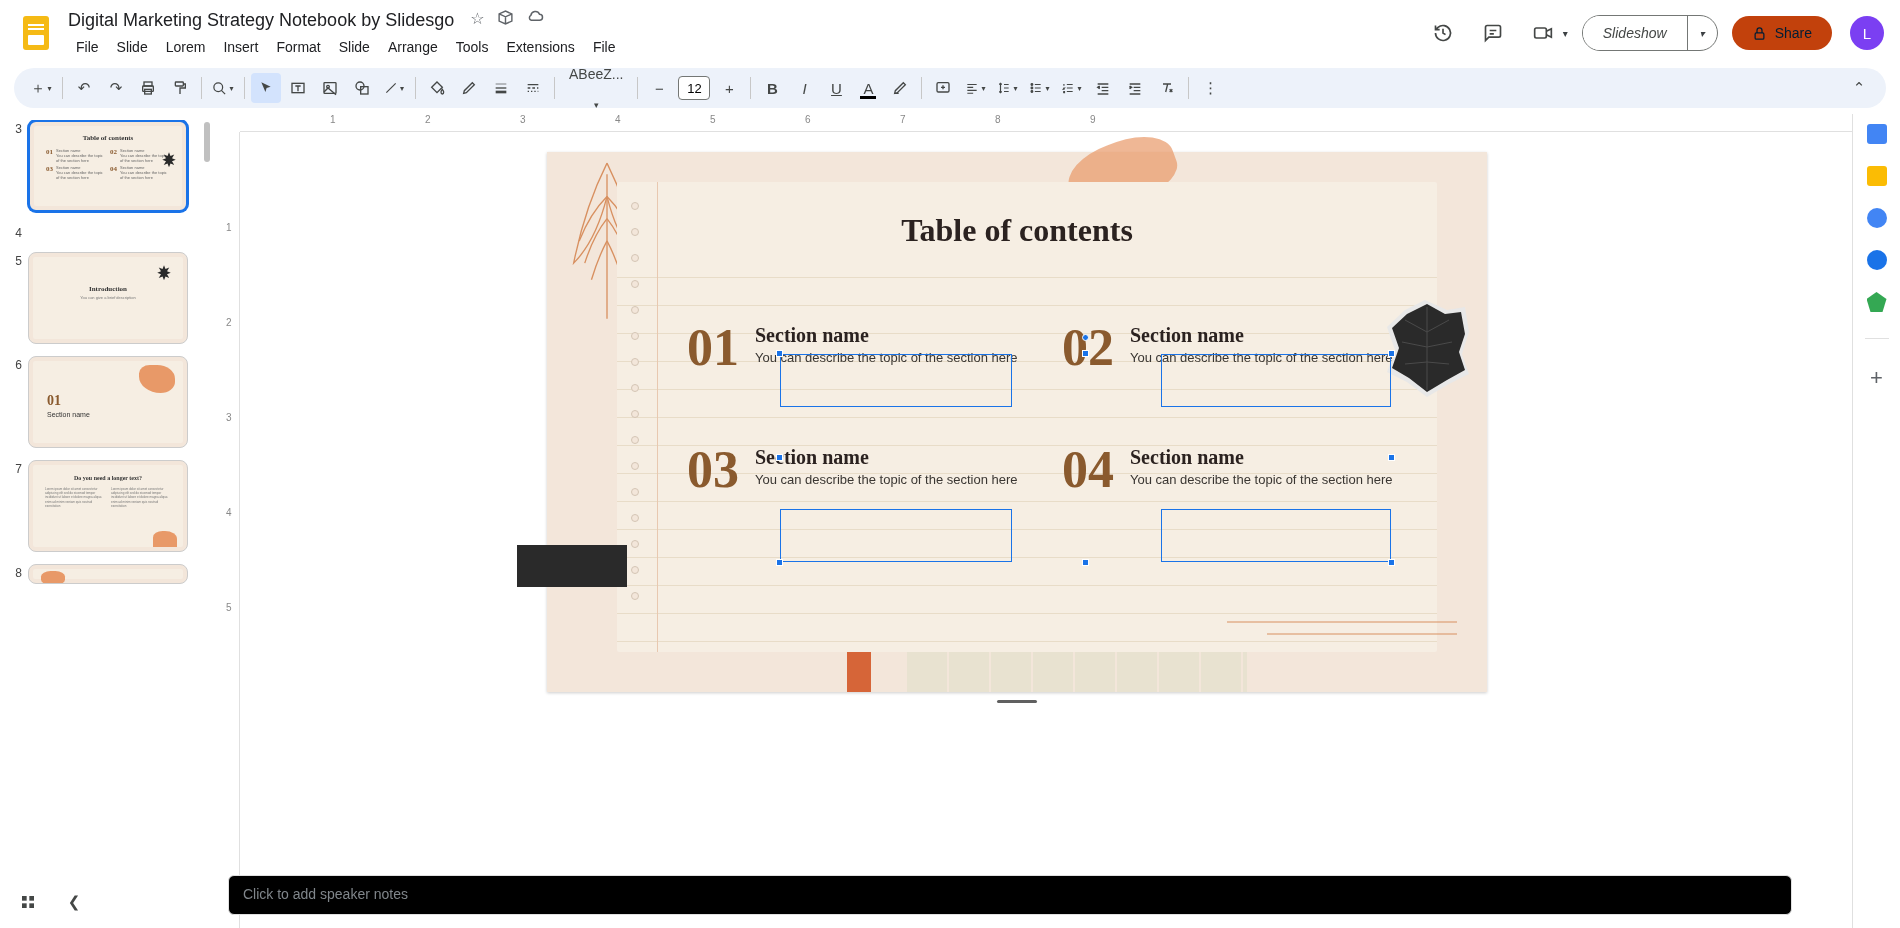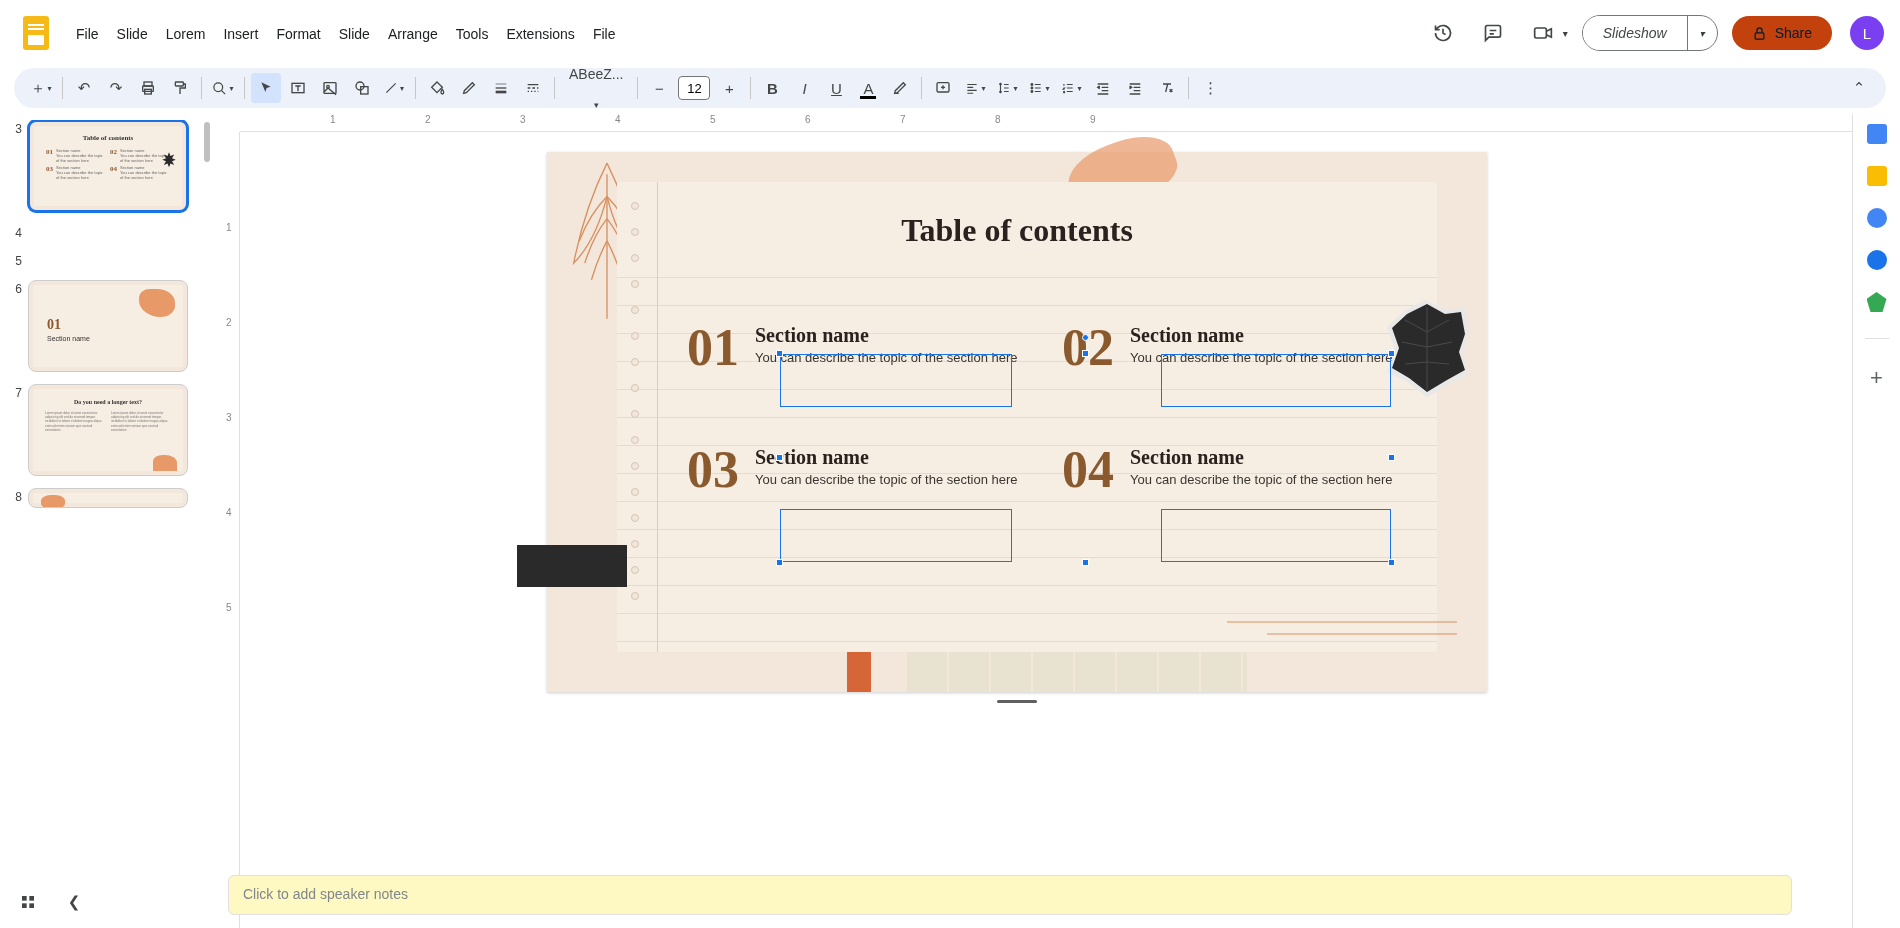--- a/index.html
+++ b/index.html
@@ -90,21 +90,21 @@
 .sel-handle.br { bottom: -4px; right: -4px; }
 .sel-rotate { position: absolute; top: -20px; left: 50%; margin-left: -4px; width: 7px; height: 7px; background: #1a73e8; border-radius: 50%; border: 1px solid #fff; }
 
 
 .leaf-dark { position: absolute; top: 140px; right: 10px; width: 100px; height: 110px; }
 .leaf-outline { position: absolute; top: 0; left: 0; width: 120px; height: 200px; }
 .brush-orange { position: absolute; top: -10px; left: 520px; width: 110px; height: 60px; background: #e89968; border-radius: 50% 50% 40% 60%; transform: rotate(-20deg); opacity: 0.7; }
 .tape-black { position: absolute; bottom: 105px; left: -30px; width: 110px; height: 42px; background: #2a2a2a; }
 .orange-strip { position: absolute; bottom: 0; left: 300px; width: 24px; height: 50px; background: #d66538; }
 .grid-deco { position: absolute; bottom: 0; left: 360px; width: 340px; height: 42px; background: repeating-linear-gradient(to right, #e8e2d0 0, #e8e2d0 40px, #f3e6da 40px, #f3e6da 42px); }
-.notes-area { margin: 0 14px 10px 228px; height: 40px; background: #fef9c3; border: 1px solid #e0e0e0; border-radius: 6px; padding: 10px 14px; font-size: 14px; color: #80868b; cursor: text; position: relative; margin-right: 60px; }
+.notes-area { margin: 0 14px 10px 228px; height: 40px; background: #000000; border: 1px solid #e0e0e0; border-radius: 6px; padding: 10px 14px; font-size: 14px; color: #80868b; cursor: text; position: relative; margin-right: 60px; }
 
 
 .bottom-left { position: absolute; bottom: 12px; left: 14px; display: flex; gap: 18px; color: #444746; }
 .grid-icon, .chev-left { width: 28px; height: 28px; display: flex; align-items: center; justify-content: center; cursor: pointer; font-size: 15px; }
 .chev-right { position: absolute; bottom: 20px; right: 52px; width: 28px; height: 28px; display: flex; align-items: center; justify-content: center; cursor: pointer; font-size: 14px; color: #444746; }
 
 
 .right-sidebar { width: 48px; display: flex; flex-direction: column; align-items: center; padding-top: 10px; gap: 22px; border-left: 1px solid #e0e0e0; }
 .rsb-icon { width: 20px; height: 20px; border-radius: 3px; cursor: pointer; }
 .rsb-cal { background: #4285f4; }
@@ -122,20 +122,36 @@
 .thumb-toc-txt { font-size: 4px; color: #666; }
 </style>
 </head>
 <body>
 
 <div class="header">
   <div class="logo">
       <div class="logo-icon"></div>
     </div>
   <div class="title-area">
+    <div class="title-row">
+      <div class="doc-title">Digital Marketing Strategy Notebook by Slidesgo</div>
+      <div class="title-icons">
+        <span>☆</span>
+        <span>
+          <svg width="17" height="17" viewBox="0 0 24 24" fill="none" stroke="#5f6368" stroke-width="2">
+              <path d="M3 7l9-4 9 4v10l-9 4-9-4z M3 7l9 4 9-4 M12 11v10"></path>
+            </svg>
+        </span>
+        <span>
+          <svg width="18" height="18" viewBox="0 0 24 24" fill="none" stroke="#5f6368" stroke-width="2">
+              <path d="M18 15a4 4 0 0 0 0-8 6 6 0 0 0-11.5 1.5A3.5 3.5 0 0 0 7 15z"></path>
+            </svg>
+        </span>
+      </div>
+    </div>
     <div class="menu-bar">
       <div class="menu-item">File</div>
       <div class="menu-item">Slide</div>
       <div class="menu-item">Lorem</div>
       <div class="menu-item">Insert</div>
       <div class="menu-item">Format</div>
       <div class="menu-item">Slide</div>
       <div class="menu-item">Arrange</div>
       <div class="menu-item">Tools</div>
       <div class="menu-item">Extensions</div>
@@ -364,20 +380,29 @@
                 <path d="M12 3l2 5 5-2-3 5 5 2-5 2 3 5-5-2-2 5-2-5-5 2 3-5-5-2 5-2-3-5 5 2z"></path>
               </svg>
           </div>
         </div>
       </div>
       <div class="thumb-row">
         <div class="thumb-num">4</div>
       </div>
       <div class="thumb-row">
         <div class="thumb-num">5</div>
+        <div class="thumb">
+          <div class="thumb-inner">
+            <svg style="position:absolute;top:6px;right:10px;width:18px;height:18px" viewBox="0 0 24 24" fill="#2a2a2a">
+                <path d="M12 3l2 5 5-2-3 5 5 2-5 2 3 5-5-2-2 5-2-5-5 2 3-5-5-2 5-2-3-5 5 2z"></path>
+              </svg>
+            <div class="thumb-title" style="margin-top:28px">Introduction</div>
+            <div style="font-size:4px;text-align:center;color:#777;padding:2px 18px">You can give a brief description</div>
+          </div>
+        </div>
       </div>
       <div class="thumb-row">
         <div class="thumb-num">6</div>
         <div class="thumb">
           <div class="thumb-inner">
             <div style="position:absolute;top:4px;right:8px;width:36px;height:28px;background:#e89968;border-radius:30% 50% 40% 60%"></div>
             <div style="position:absolute;top:32px;left:14px;font-family:Georgia,serif;font-size:14px;color:#8a5a2e;font-weight:bold">01</div>
             <div style="position:absolute;top:50px;left:14px;font-size:7px;color:#333">Section name</div>
           </div>
         </div>

